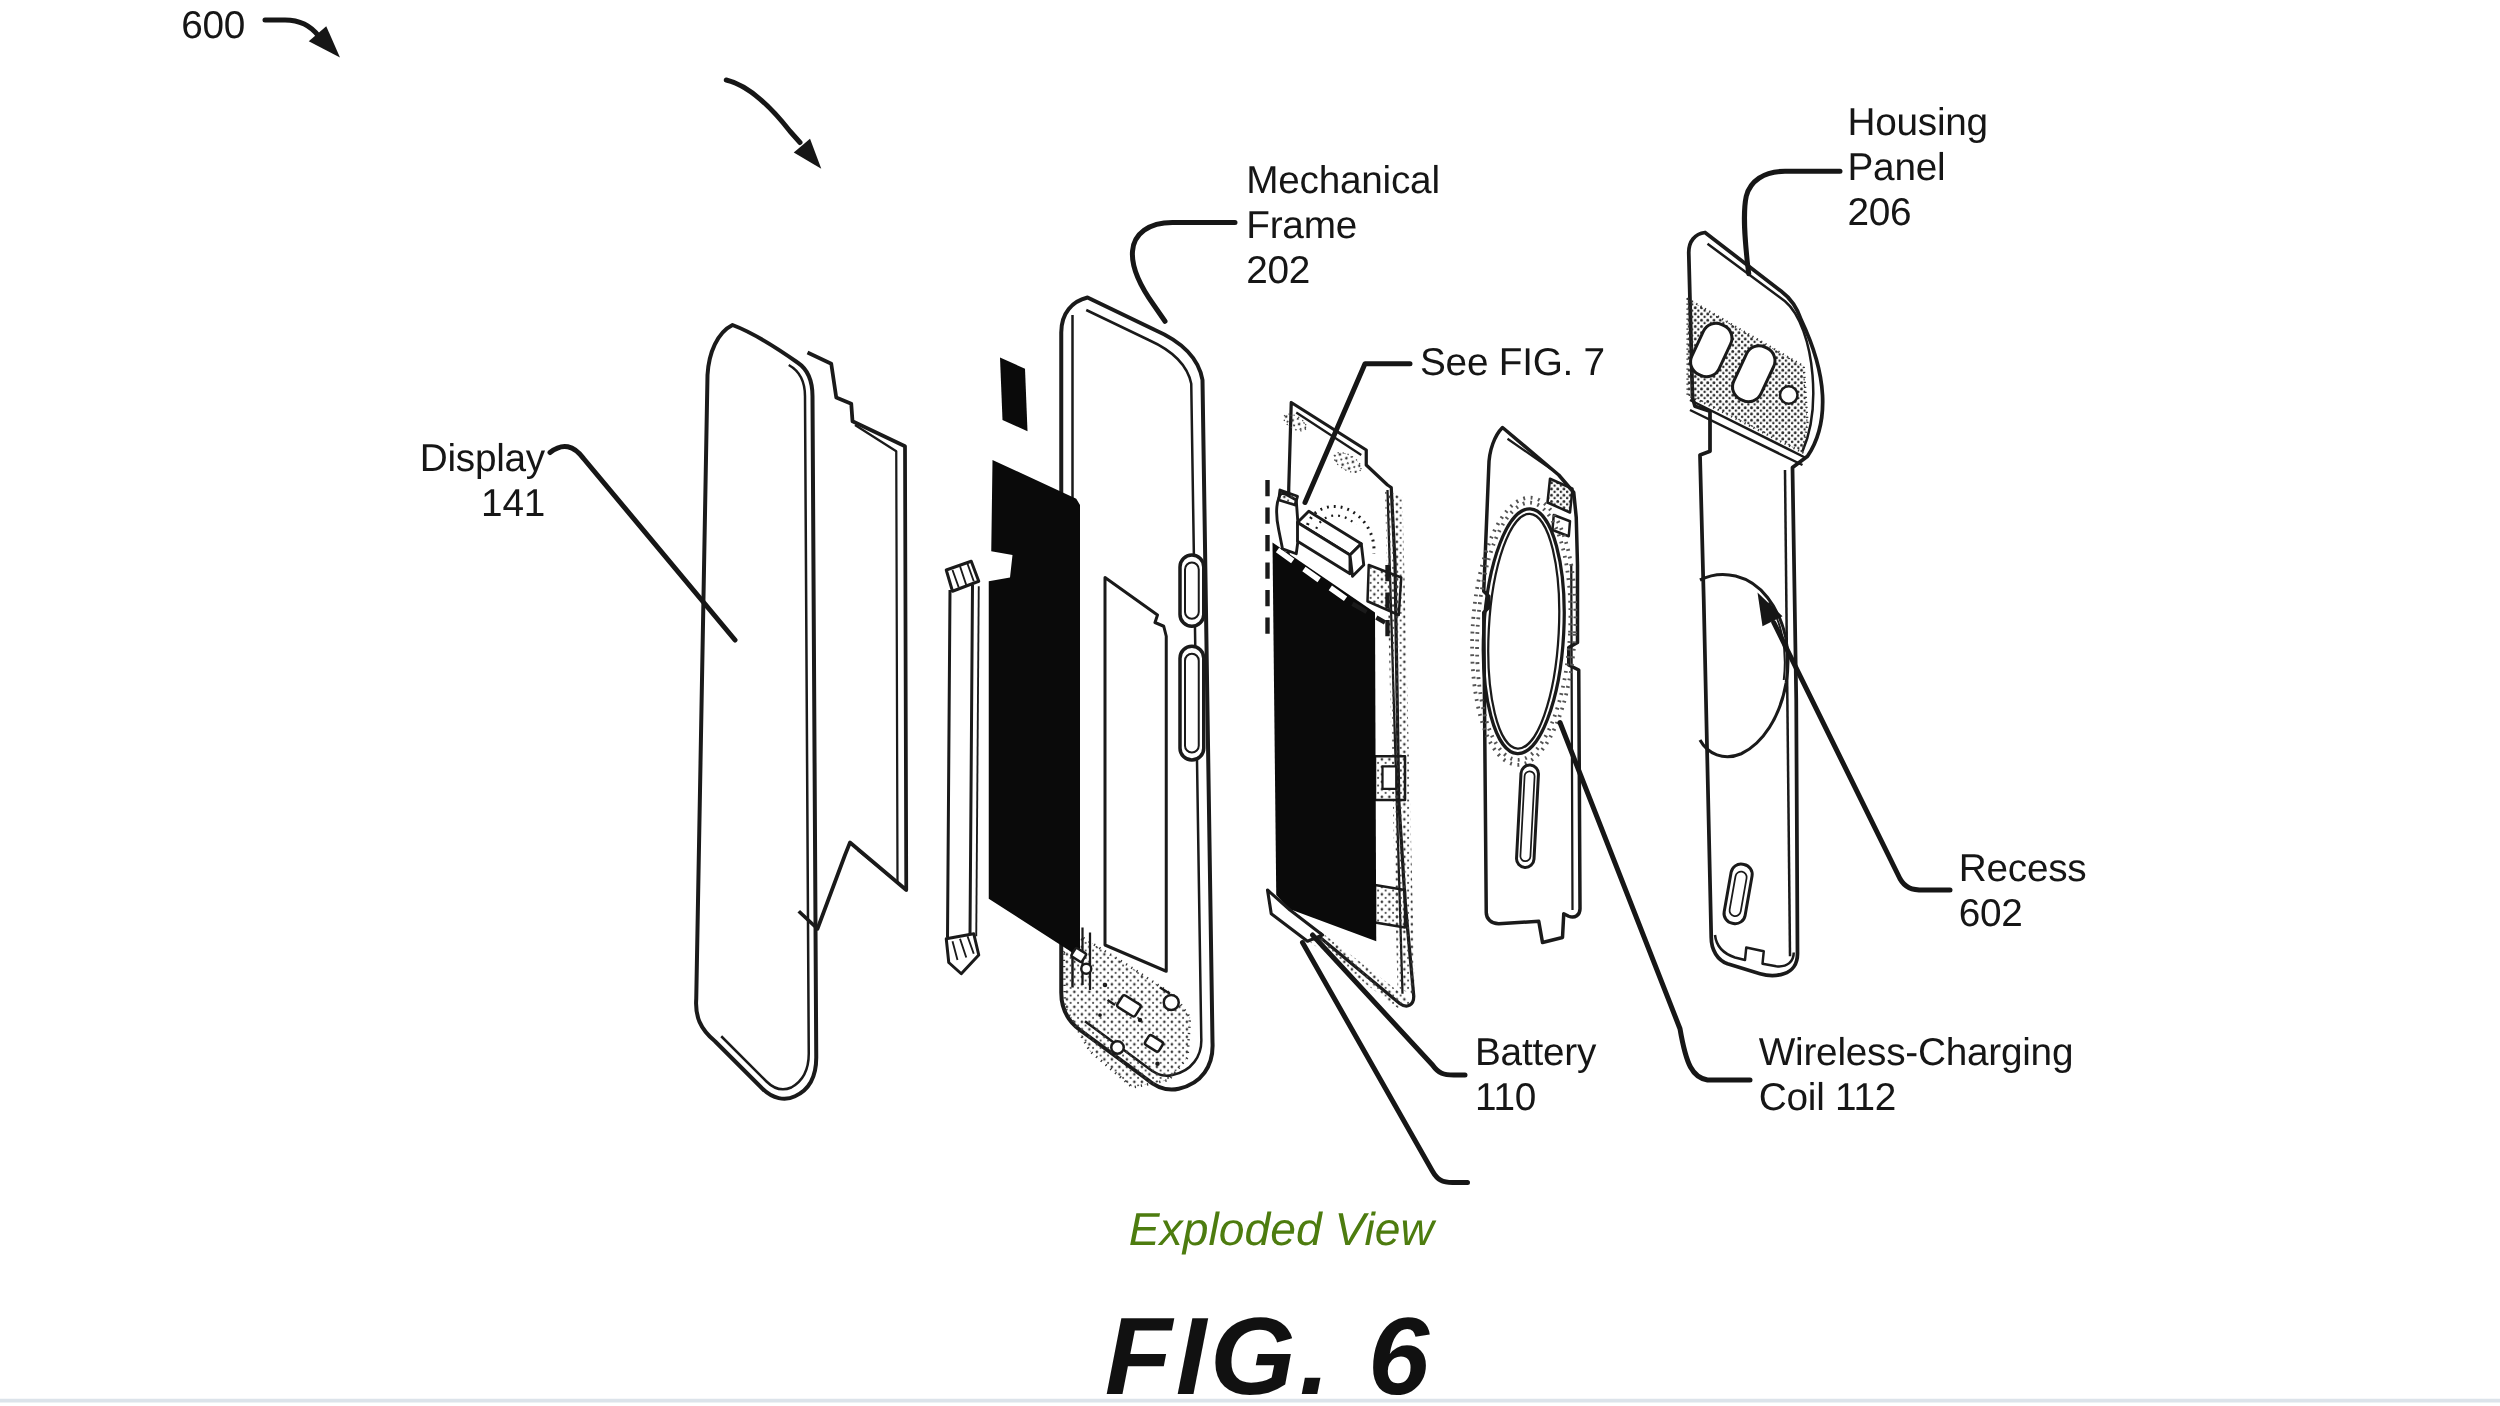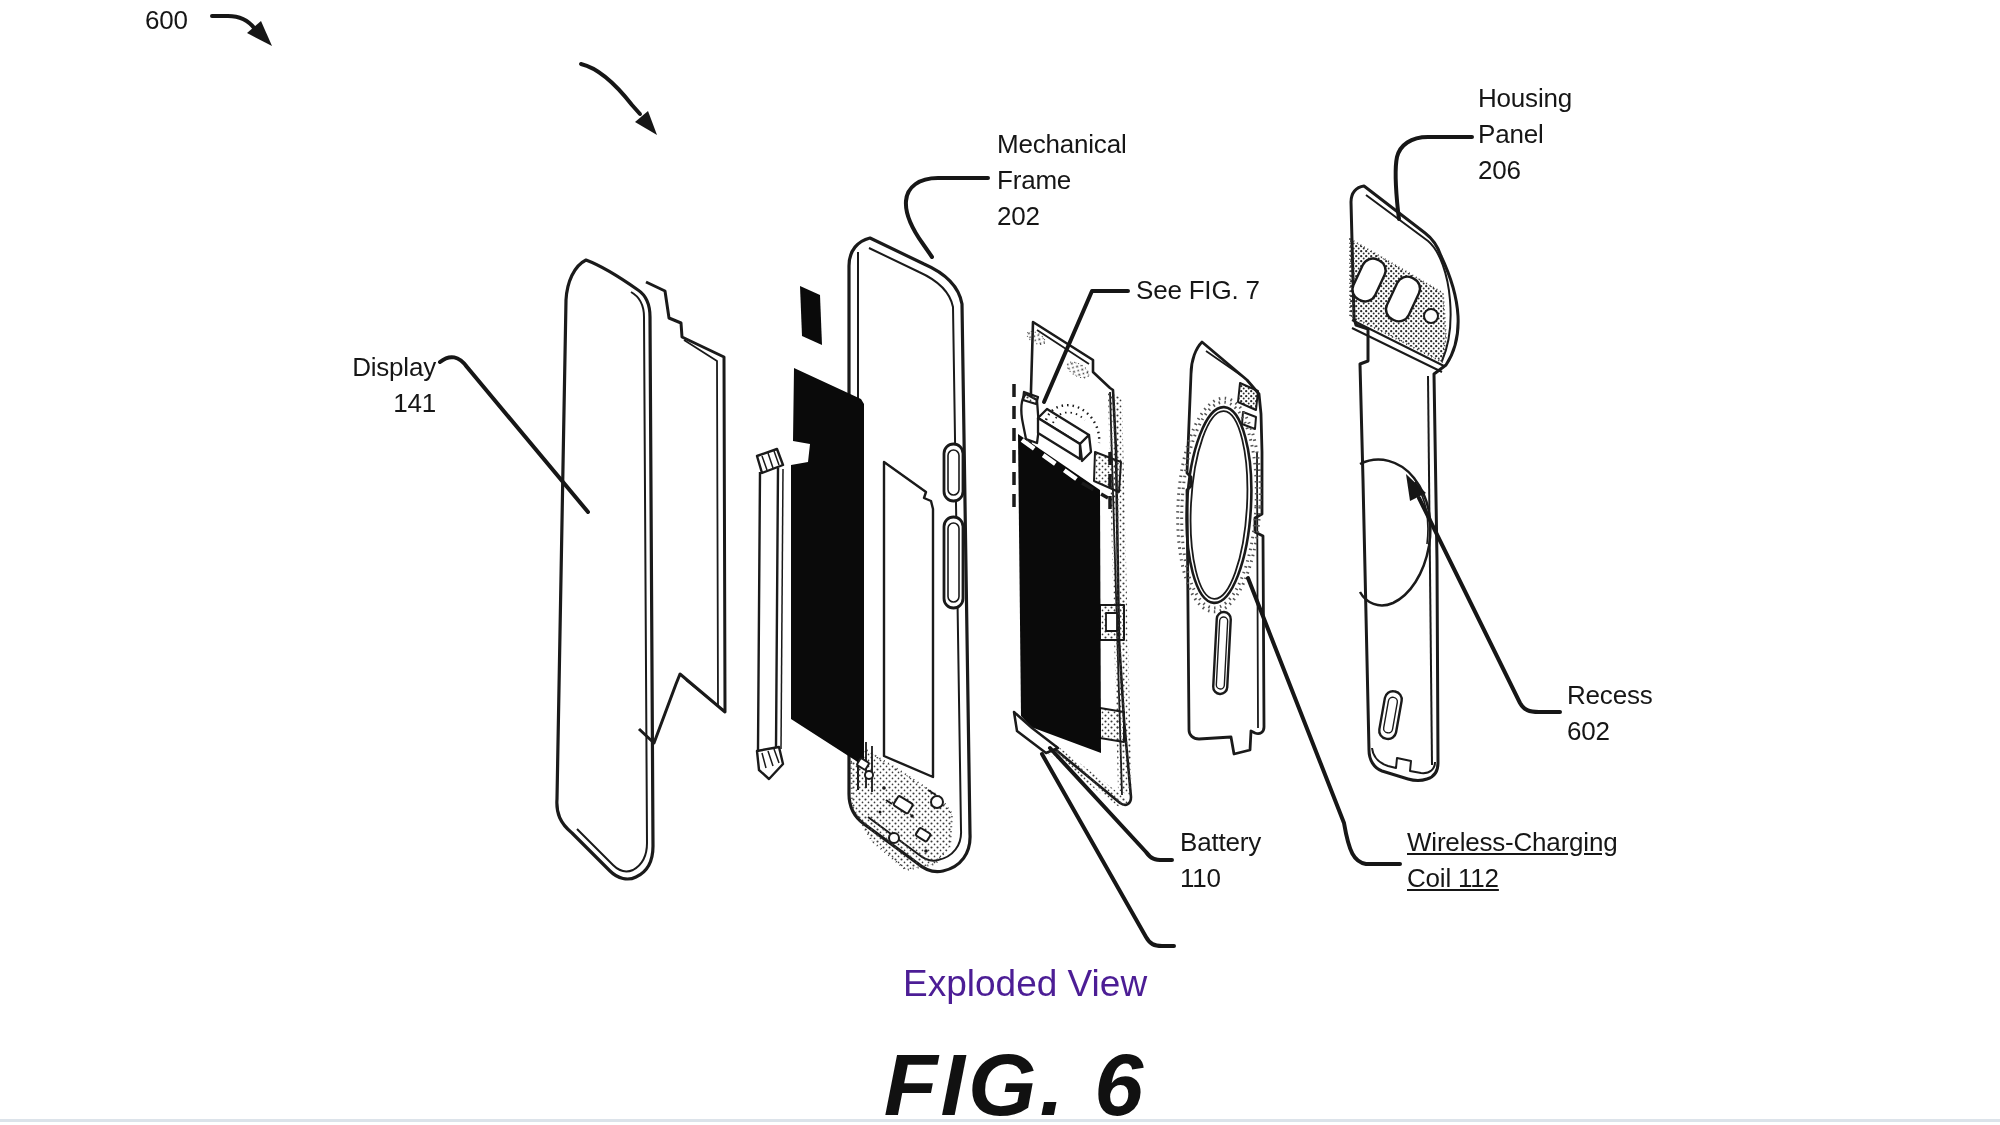--- a/index.html
+++ b/index.html
@@ -1,22 +1,22 @@
 <!DOCTYPE html>
 <html><head>
 <meta charset="utf-8">
 <style>
   html,body{margin:0;padding:0;background:#fff;}
   .page{position:relative;width:2000px;height:1125px;background:#ffffff;overflow:hidden;
         font-family:"Liberation Sans", sans-serif;}
   .art{position:absolute;left:0;top:0;}
-  .lbl{position:absolute;color:#161616;font-size:26px;line-height:36px;letter-spacing:-0.2px;}
+  .lbl{position:absolute;color:#161616;font-size:31px;line-height:36px;letter-spacing:-0.2px;}
   .lbl div{white-space:nowrap;}
   .r{text-align:right;}
-  .caption{position:absolute;color:#4c1d95;font-size:37px;}
+  .caption{position:absolute;color:#4d7c0f;font-size:37px;font-style:italic;}
   .figcap{position:absolute;color:#111;font-size:88px;font-style:italic;font-weight:600;
           letter-spacing:3px;text-align:center;}
   .botrule{position:absolute;left:0;top:1119px;width:2000px;height:3px;background:#dce3ea;}
   svg *{vector-effect:none;}
 </style>
 </head>
 <body>
 
 <div class="page">
 
@@ -222,21 +222,21 @@
   <div>Recess</div>
   <div>602</div>
 </div>
 
 <div class="lbl" style="left:1180px;top:824px;">
   <div>Battery</div>
   <div>110</div>
 </div>
 
 
-<div class="lbl" style="left:1407px;top:824px;text-decoration:underline;">
+<div class="lbl" style="left:1407px;top:824px;">
   <div>Wireless-Charging</div>
   <div>Coil 112</div>
 </div>
 
 <div class="caption" style="left:903px;top:963px;">
   <span>Exploded View</span>
 </div>
 
 <div class="figcap" style="left:840px;top:1034px;width:350px;">
   <span>FIG. 6</span>

